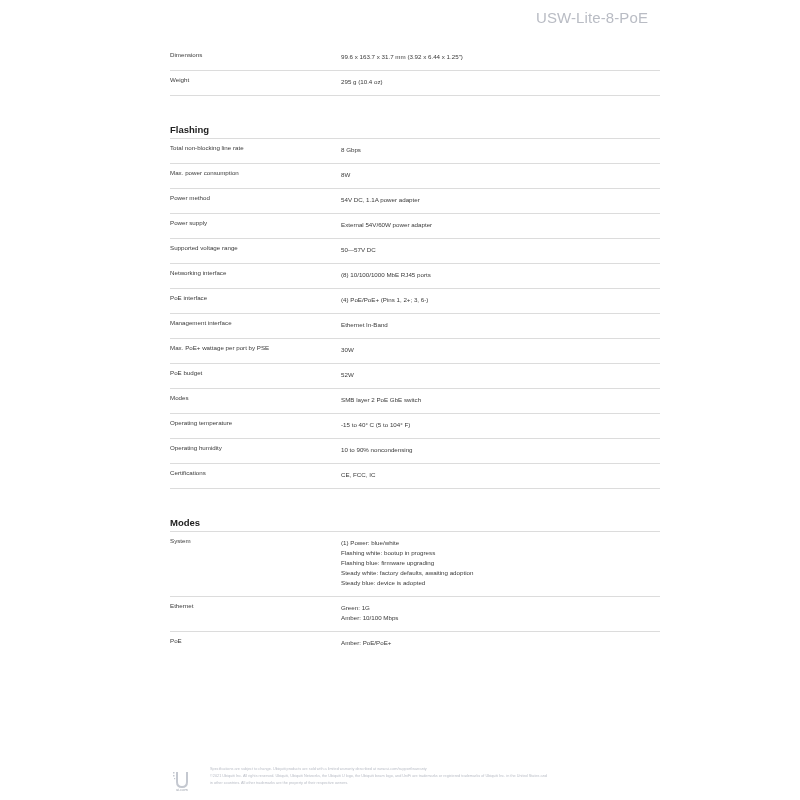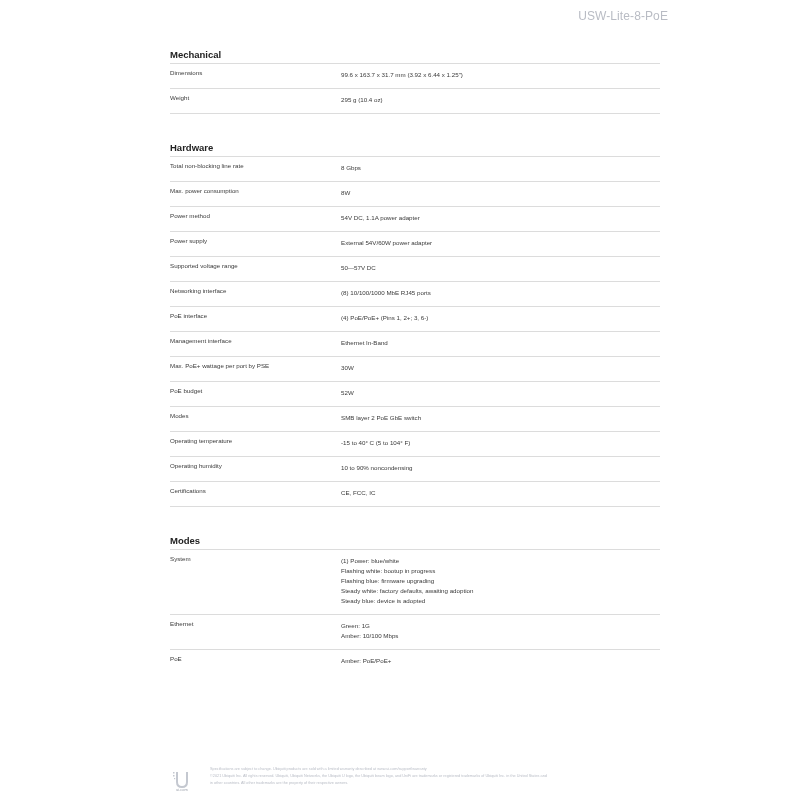--- a/index.html
+++ b/index.html
@@ -1,17 +1,17 @@
 <!DOCTYPE html>
 <html><head>
 <meta charset="utf-8">
 <style>
   html, body { margin:0; padding:0; background:#fff; }
   body { width:800px; height:800px; position:relative; overflow:hidden; font-family:"Liberation Sans", sans-serif; color:#2f3033; }
-  .doc-title { position:absolute; right:132px; top:9px; font-size:12px; color:#b9bcc4; letter-spacing:0.1px; }
+  .doc-title { position:absolute; right:152px; top:9px; font-size:15px; color:#b9bcc4; letter-spacing:0.1px; }
   .content { position:absolute; left:170px; top:46px; width:490px; }
   .section-title { font-size:9.5px; font-weight:bold; color:#222; margin:0; height:17px; line-height:17px; border-bottom:1px solid #dcdcdc; }
   .section { margin-bottom:25px; }
   .row { display:flex; border-bottom:1px solid #dcdcdc; font-size:6.2px; color:#3a3a3a; }
   .row .label { width:171px; padding-top:5px; padding-bottom:9px; }
   .row .value { flex:1; padding-top:6px; padding-bottom:8px; line-height:10px; }
   .row .value div { line-height:10px; }
   .row.last { border-bottom:none; }
   .footer { position:absolute; left:172px; top:766px; width:480px; height:30px; }
   .logo { position:absolute; left:0; top:0; width:20px; height:28px; }
@@ -19,33 +19,32 @@
   .legal { position:absolute; left:38px; top:0; font-size:3.8px; color:#b9bdc6; line-height:7px; width:440px; }
 </style>
 </head>
 <body>
 
 <div class="doc-title">USW-Lite-8-PoE</div>
 
 <div class="content">
 
   <div class="section">
-    <h2 class="section-title">Mechanical</h2>
     <div class="row">
       <div class="label">Dimensions</div>
       <div class="value">99.6 x 163.7 x 31.7 mm (3.92 x 6.44 x 1.25")</div>
     </div>
     <div class="row">
       <div class="label">Weight</div>
       <div class="value">295 g (10.4 oz)</div>
     </div>
   </div>
 
   <div class="section">
-    <h2 class="section-title">Hardware</h2>
+    <h2 class="section-title">Flashing</h2>
     <div class="row">
         <div class="label">Total non-blocking line rate</div>
         <div class="value">8 Gbps</div>
       </div>
     <div class="row">
         <div class="label">Max. power consumption</div>
         <div class="value">8W</div>
       </div>
     <div class="row">
         <div class="label">Power method</div>

